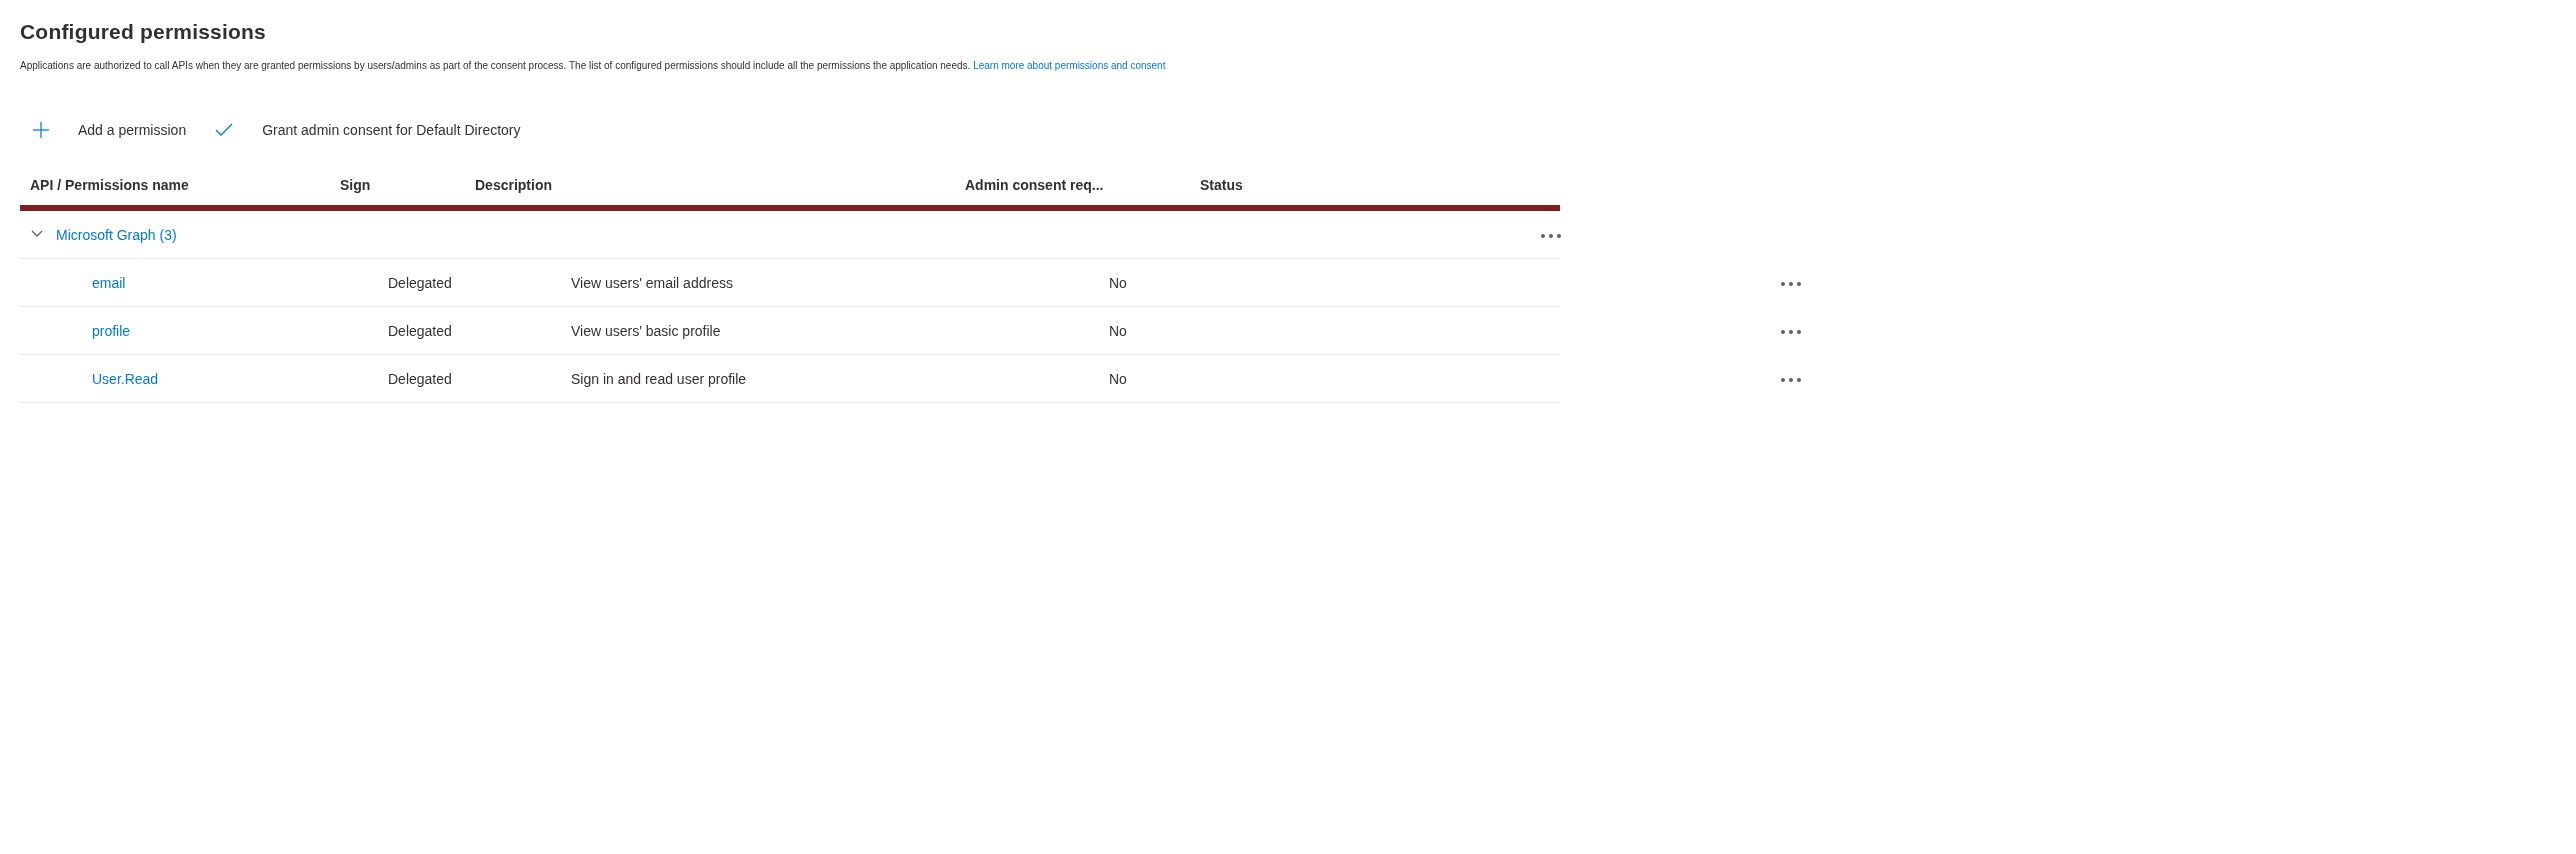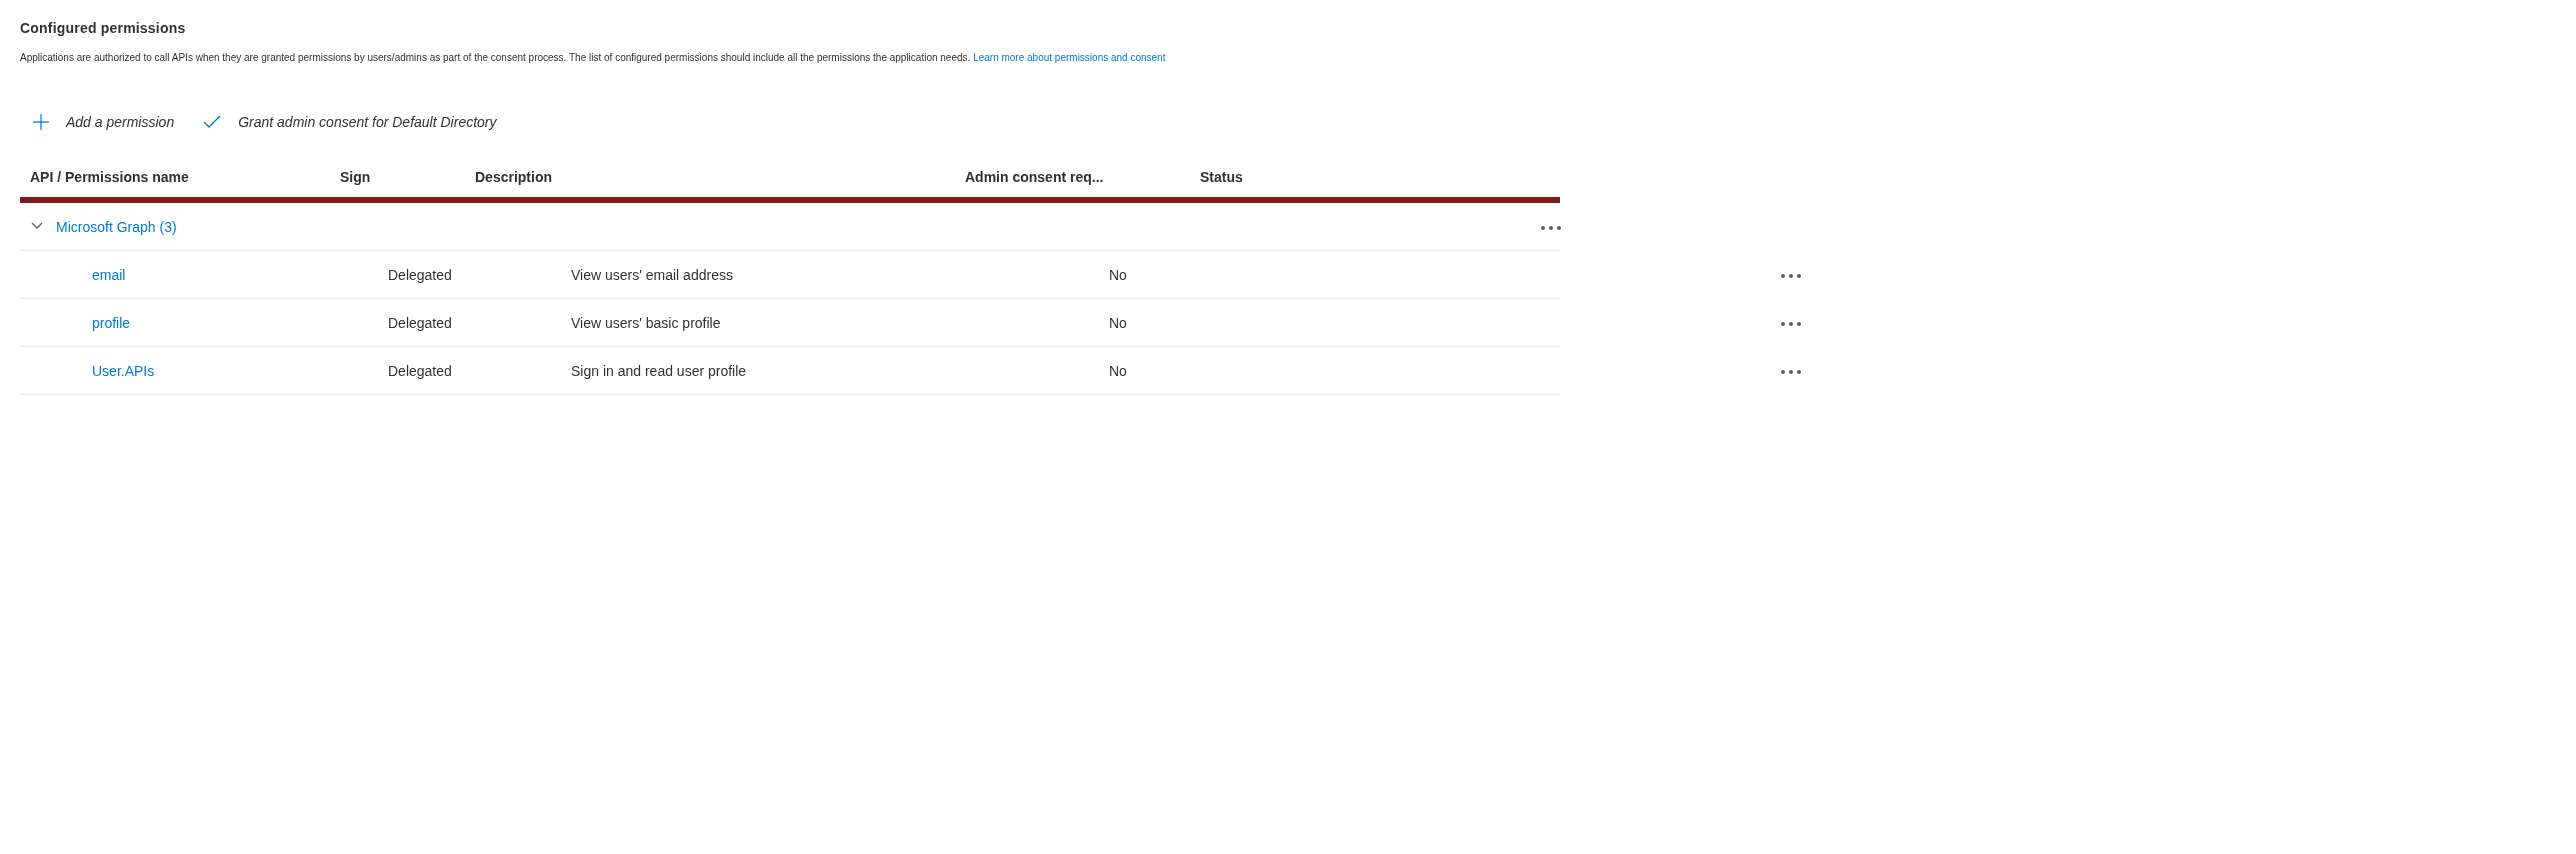--- a/index.html
+++ b/index.html
@@ -8,21 +8,21 @@
       padding: 0;
     }
     body {
       font-family: "Segoe UI", -apple-system, BlinkMacSystemFont, sans-serif;
       color: #323130;
       background: #ffffff;
       padding: 20px;
       font-size: 14px;
     }
     .section-title {
-      font-size: 14px;
+      font-size: 21px;
       font-weight: 600;
       color: #323130;
       margin-bottom: 14px;
       letter-spacing: 0.2px;
     }
     .section-description {
       font-size: 10px;
       color: #323130;
       line-height: 1.5;
       margin-bottom: 44px;
@@ -36,29 +36,28 @@
     .toolbar {
       display: flex;
       gap: 24px;
       margin-bottom: 22px;
       margin-top: 10px;
       margin-left: 10px;
     }
     .toolbar-btn {
       display: inline-flex;
       align-items: center;
-      gap: 16px;
+      gap: 28px;
       background: none;
       border: none;
       cursor: pointer;
       color: #323130;
       font-size: 14px;
       padding: 4px 2px;
       font-family: inherit;
-      font-style: italic;
     }
     .toolbar-btn .icon {
       color: #0078d4;
     }
     .icon svg {
       display: block;
     }
     .perm-table {
       width: 100%;
       max-width: 1540px;
@@ -227,21 +226,21 @@
               <circle cx="11" cy="3" r="2" fill="currentColor"></circle>
               <circle cx="19" cy="3" r="2" fill="currentColor"></circle>
             </svg>
           </span>
         </button>
       </div>
     </div>
 
     <div class="perm-row">
       <div class="perm-name-cell">
-        <span class="perm-link">User.APIs</span>
+        <span class="perm-link">User.Read</span>
       </div>
       <div>Delegated</div>
       <div>Sign in and read user profile</div>
       <div>No</div>
       <div></div>
       <div class="more-cell">
         <button class="more-btn">
           <span>
             <svg width="22" height="6" viewBox="0 0 22 6">
               <circle cx="3" cy="3" r="2" fill="currentColor"></circle>

